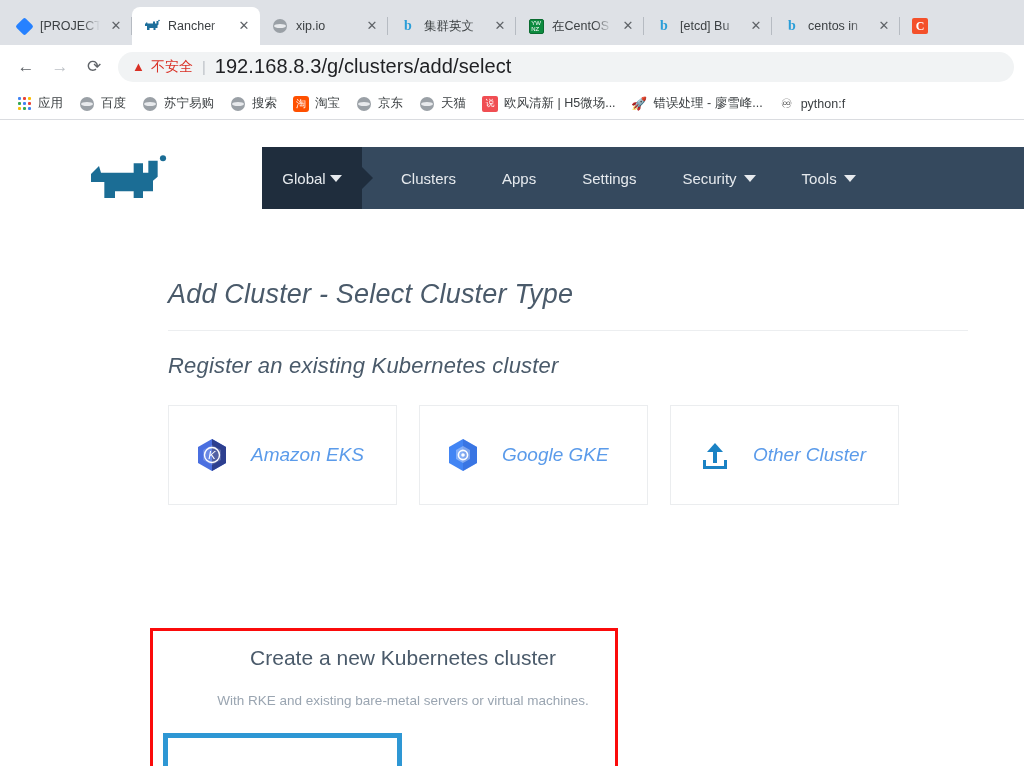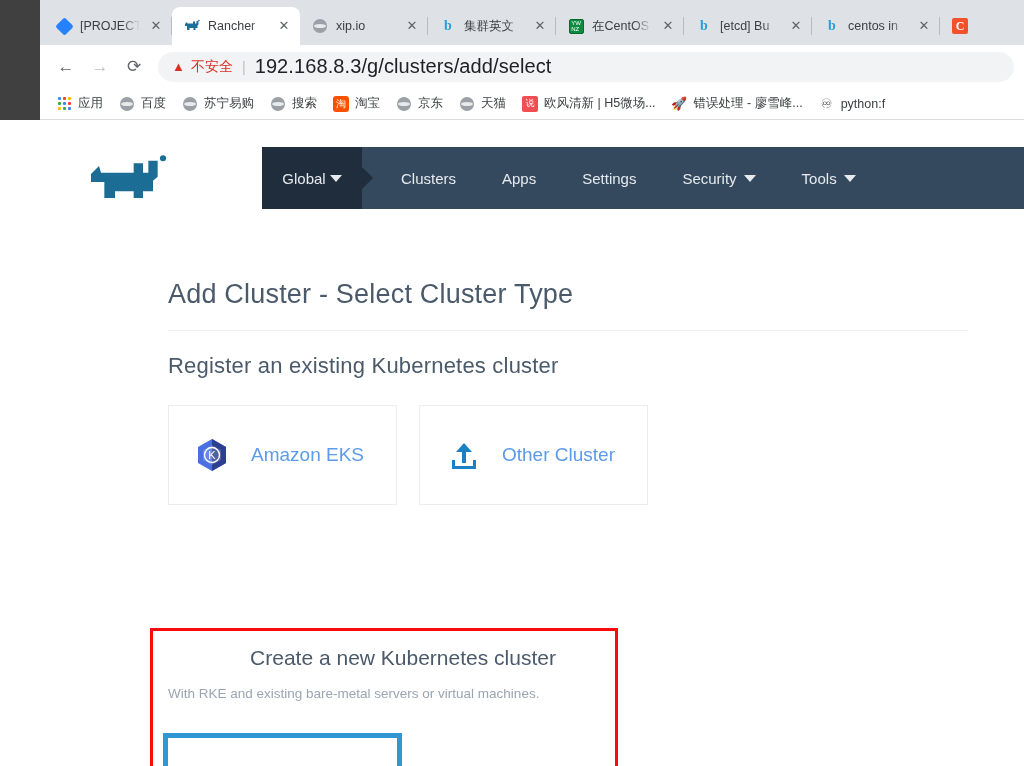--- a/index.html
+++ b/index.html
@@ -4,21 +4,21 @@
 <style>
   * { box-sizing: border-box; margin: 0; padding: 0; }
   html, body {
     width: 1024px; height: 766px;
     font-family: "Liberation Sans", sans-serif;
     background: #ffffff;
     overflow: hidden;
   }
 
   
-  .browser-chrome { width: 1024px; background: #404040; padding-left: 40px; }
+  .browser-chrome { width: 1024px; background: #404040; }
 
   .tabstrip {
     height: 45px;
     display: flex;
     align-items: flex-end;
     background: #dee1e6;
     padding-left: 4px;
     overflow: hidden;
   }
   .tab {
@@ -163,21 +163,21 @@
   .nav-link {
     color: #e6eaee;
     font-size: 15px;
     padding: 0 15px;
     display: flex; align-items: center; gap: 7px;
     white-space: nowrap;
   }
   .caret { display:inline-block; width:0;height:0;border-left:5px solid transparent;border-right:5px solid transparent;border-top:6px solid #e6eaee; }
   .caret-lg { border-left-width:6px;border-right-width:6px;border-top-width:7px; }
 
-  .content { position: absolute; left: 0; top: 89px; width: 1024px; }
+  .content { position: absolute; left: 0; top: 89px; width: 1024px; font-style: italic; }
   .inner { margin-left: 168px; width: 800px; }
 
   .page-title {
     font-size: 27px;
     color: #4a5a6a;
     font-weight: normal;
     padding-top: 70px;
     letter-spacing: .2px;
   }
   .hr { height:1px; background:#eceef0; margin-top: 20px; }
@@ -217,21 +217,22 @@
   }
   .create-title {
     font-size: 21px;
     color: #4a5a6a;
     font-weight: normal;
     text-align: center;
   }
   .create-sub {
     font-size: 13.5px;
     color: #9aa5b1;
-    margin-top: 16px;
+    margin-top: 23px;
+    text-align: center;
   }
   .existing-card {
     position: absolute;
     left: 0; top: 0; right: 0; bottom: 0;
     background: #fff;
     display: flex; align-items: center;
     padding-left: 22px;
     gap: 20px;
   }
 </style>
@@ -443,20 +444,32 @@
               <path fill="#4a6fe0" d="M16 1 L30 9 V25 L16 33 L2 25 V9 Z"></path>
               <path fill="#2d3f8f" d="M16 1 L30 9 V25 L16 33 Z"></path>
               <path fill="#fff" d="M16 7 L25 12 v10 l-9 5 -9-5 V12 Z" opacity="0.18"></path>
               <text x="16" y="21" font-size="11" fill="#ffffff" text-anchor="middle" font-family="Liberation Sans, sans-serif">K</text>
               <circle cx="16" cy="17" r="7.5" fill="none" stroke="#ffffff" stroke-width="1.4"></circle>
             </svg>
           </span>
           <span class="card-label">Amazon EKS</span>
         </div>
 
+        <div class="card">
+          <span class="card-ico">
+            <svg width="32" height="34" viewBox="0 0 32 34">
+              <path fill="#4285f4" d="M16 1 L30 9 V25 L16 33 L2 25 V9 Z"></path>
+              <path fill="#3367d6" d="M16 1 L30 9 V25 L16 33 Z" opacity="0.55"></path>
+              <path fill="#ffffff" d="M16 8 L23 12 v9 l-7 4 -7 -4 v-9 Z" opacity="0.35"></path>
+              <circle cx="16" cy="17" r="4.6" fill="none" stroke="#ffffff" stroke-width="1.6"></circle>
+              <circle cx="16" cy="17" r="1.8" fill="#ffffff"></circle>
+            </svg>
+          </span>
+          <span class="card-label">Google GKE</span>
+        </div>
 
         <div class="card">
           <span class="card-ico">
             <svg width="32" height="32" viewBox="0 0 32 32">
               <path fill="#1a82c4" d="M15 11 h4 v13 h-4 Z"></path>
               <path fill="#1a82c4" d="M17 4 L25 13 h-16 Z"></path>
               <path fill="#1a82c4" d="M5 21 h3 v6 h18 v-6 h3 v9 H5 Z"></path>
             </svg>
           </span>
           <span class="card-label">Other Cluster</span>

